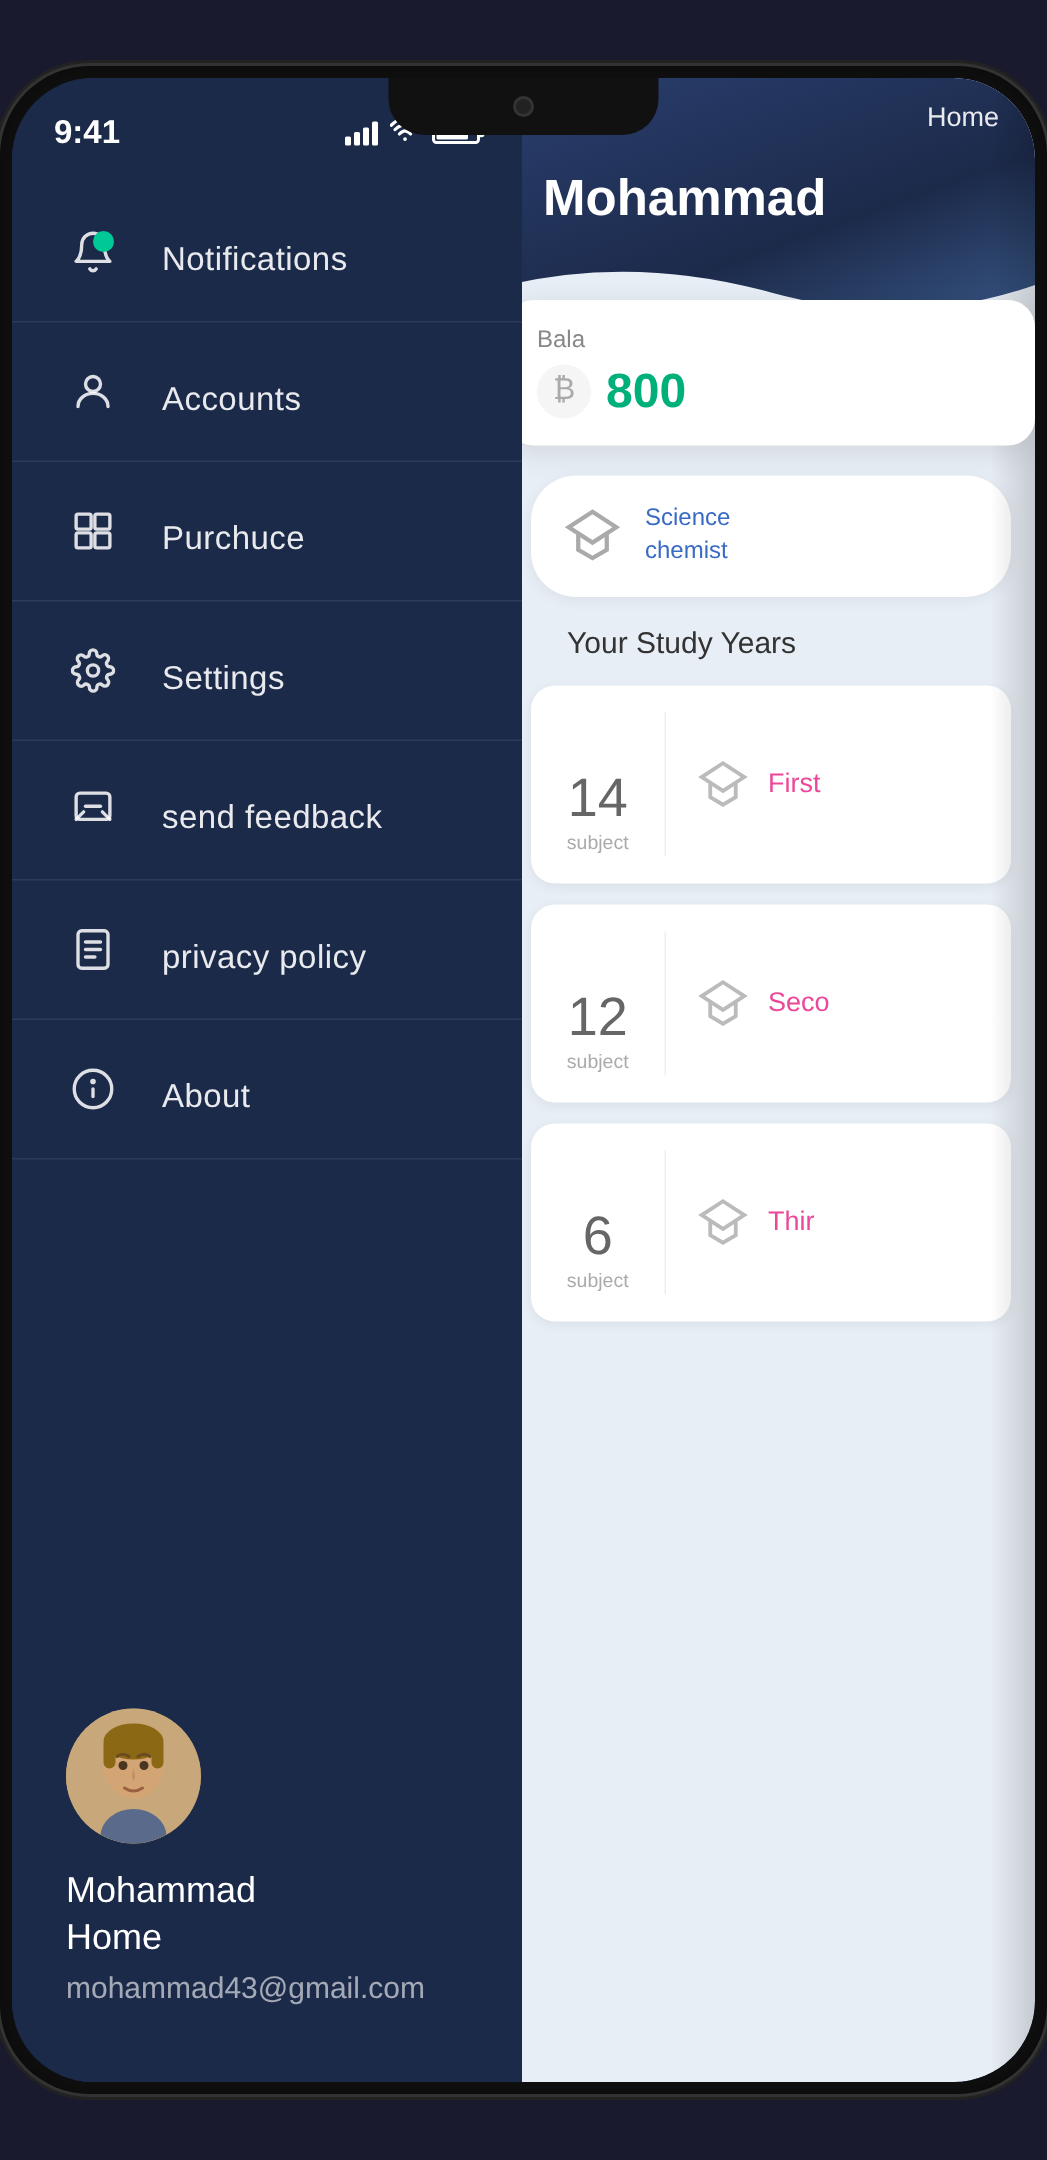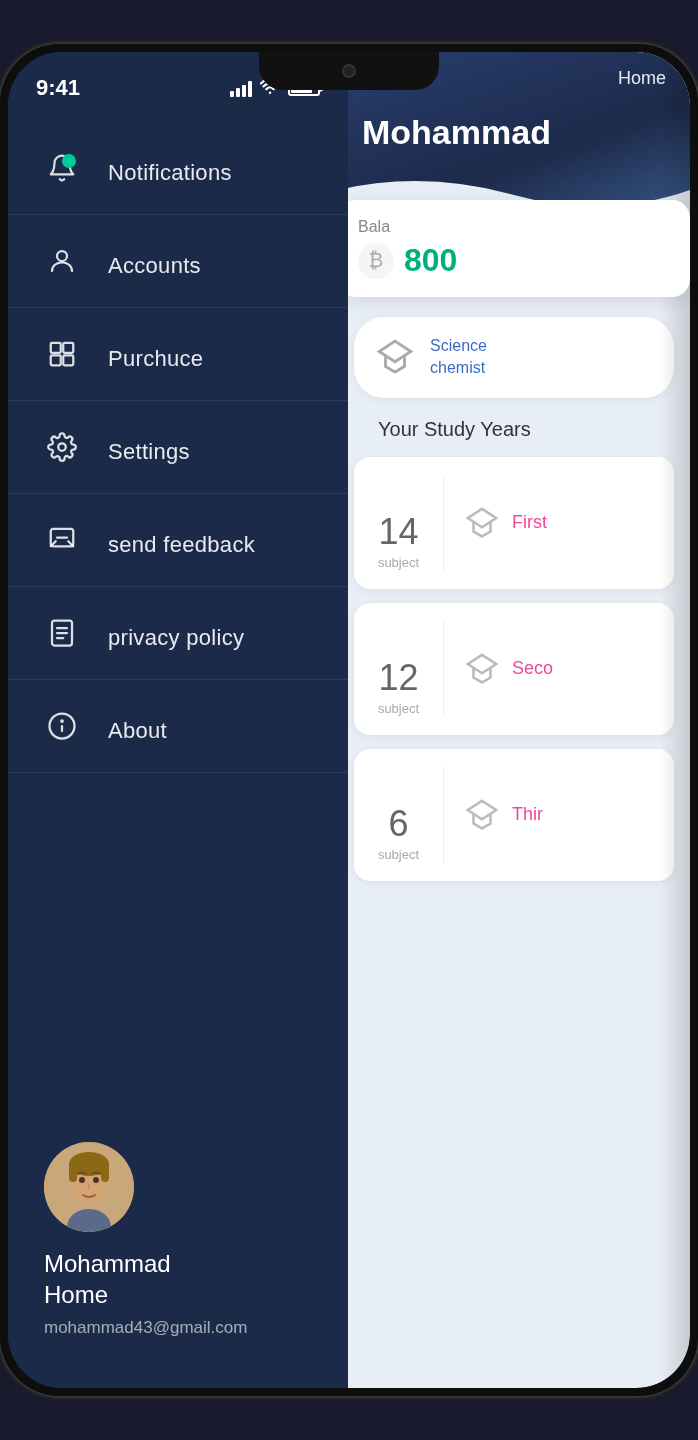--- a/index.html
+++ b/index.html
@@ -234,21 +234,21 @@
     
     .profile-name {
       font-size: 24px;
       color: white;
       font-weight: 500;
       line-height: 1.3;
       margin-bottom: 8px;
     }
 
     .profile-email {
-      font-size: 17px;
+      font-size: 20px;
       color: rgba(255,255,255,0.6);
     }
 
     
     .main-panel {
       position: absolute;
       top: 0;
       left: 330px;
       right: 0;
       bottom: 0;

